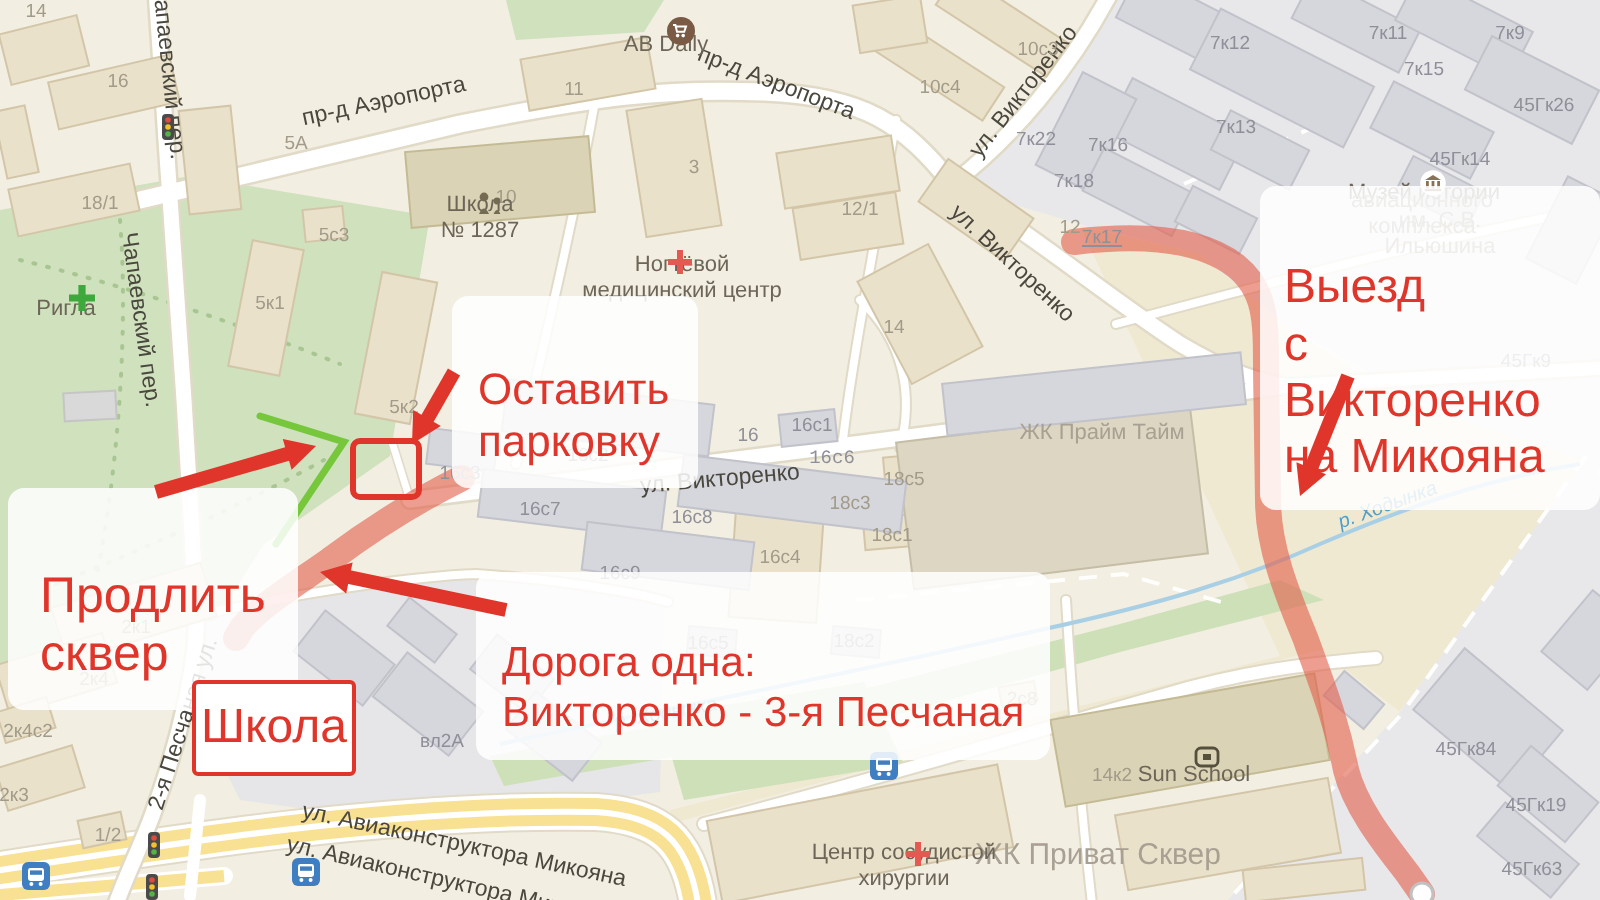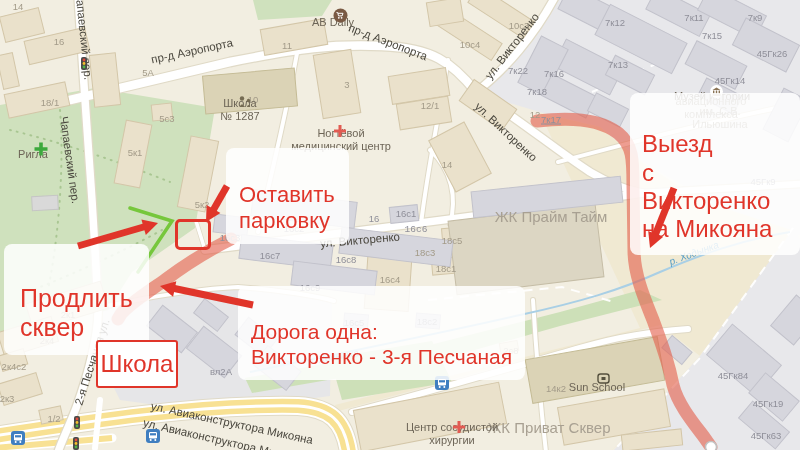--- a/index.html
+++ b/index.html
@@ -298,21 +298,21 @@
     <div>
         <span class="lbl lbl-poi" style="left: 333px; top: 23px; transform: translate(-50%, -50%);">AB Daily</span>
         <span class="lbl lbl-poi" style="left: 240px; top: 110px; transform: translate(-50%, -50%);">Школа
 № 1287</span>
         <span class="lbl lbl-poi" style="left: 341px; top: 140px; transform: translate(-50%, -50%);">Ногтёвой
 медицинский центр</span>
         <span class="lbl lbl-poi" style="left: 33px; top: 155px; transform: translate(-50%, -50%);">Ригла</span>
         <span class="lbl lbl-poi" style="left: 712px; top: 97px; transform: translate(-50%, -50%);">Музей истории</span>
         <span class="lbl lbl-poi" style="left: 711px; top: 108px; transform: translate(-50%, -50%); color: rgb(147, 139, 124);">авиационного комплекса</span>
         <span class="lbl lbl-poi" style="left: 720px; top: 118px; transform: translate(-50%, -50%); color: rgb(147, 139, 124);">им. С.В. Ильюшина</span>
-        <span class="lbl lbl-poi" style="left: 551px; top: 217px; transform: translate(-50%, -50%); color: rgb(168, 160, 146); font-size: 15px;">ЖК Прайм Тайм</span>
+        <span class="lbl lbl-poi" style="left: 551px; top: 217px; transform: translate(-50%, -50%); color: rgb(168, 160, 146); font-size: 11px;">ЖК Прайм Тайм</span>
         <span class="lbl lbl-poi" style="left: 549px; top: 428px; transform: translate(-50%, -50%); color: rgb(168, 160, 146); font-size: 15px;">ЖК Приват Сквер</span>
         <span class="lbl lbl-poi" style="left: 597px; top: 388px; transform: translate(-50%, -50%);">Sun School</span>
         <span class="lbl lbl-poi" style="left: 452px; top: 434px; transform: translate(-50%, -50%);">Центр сосудистой
 хирургии</span>
       </div>
   </div>
 
   <div class="layer">
     <span class="icon" style="left:333px;top:8px">
       <svg width="15" height="15">

